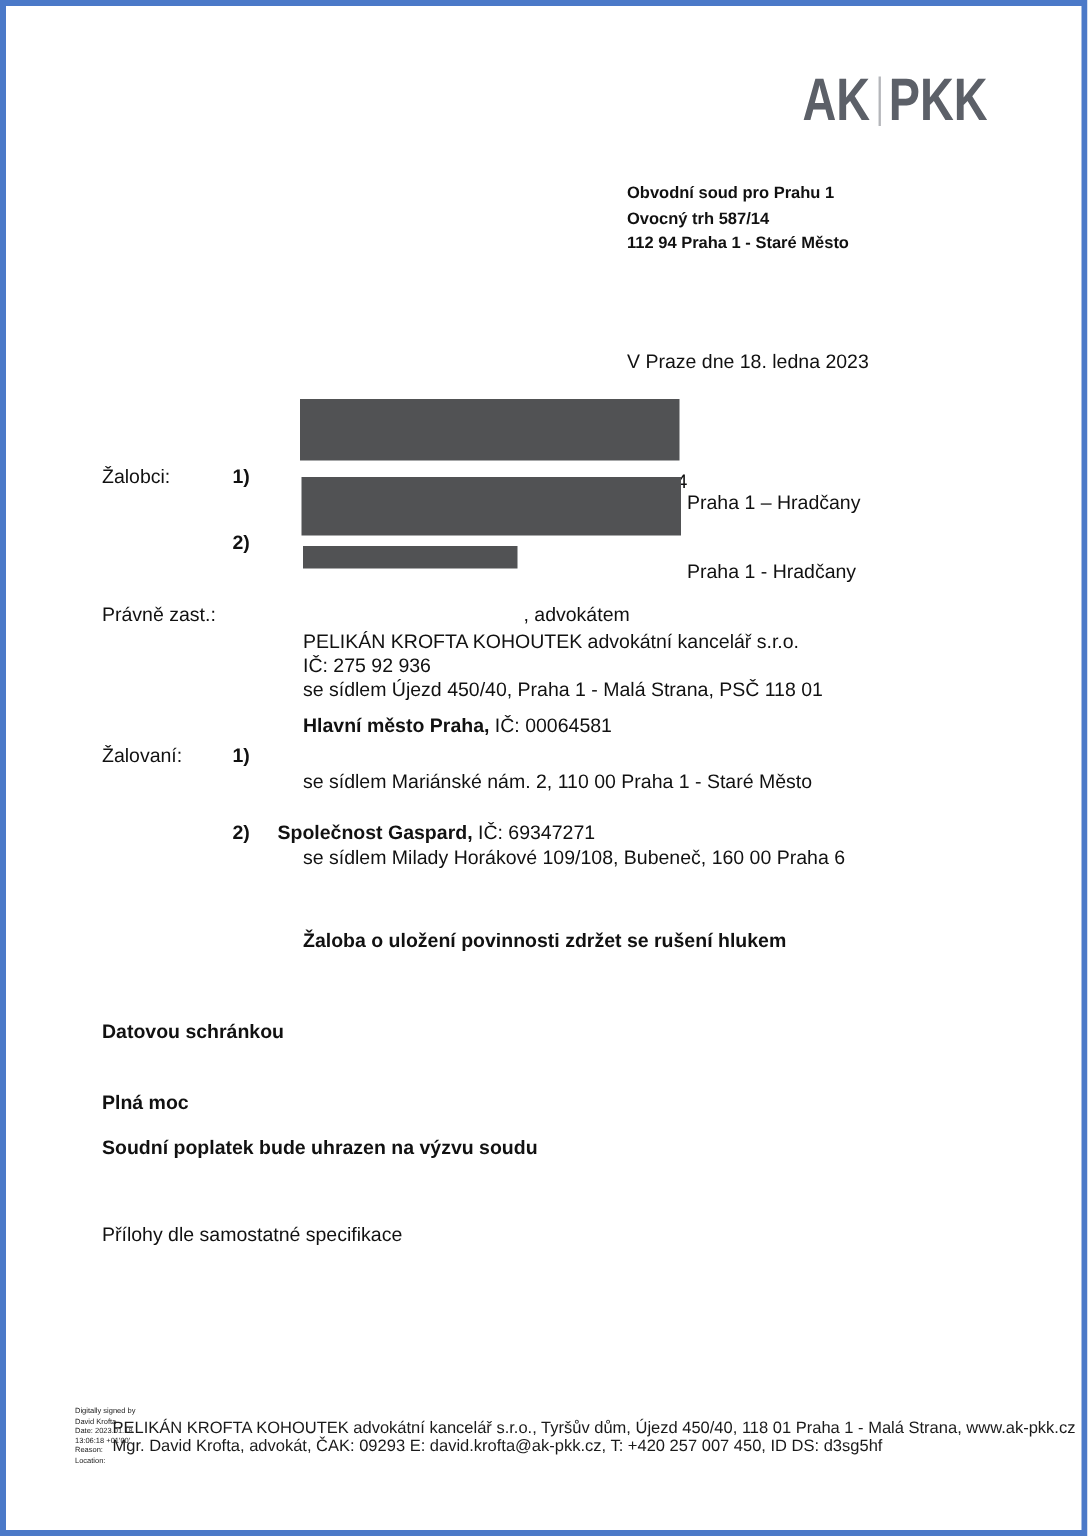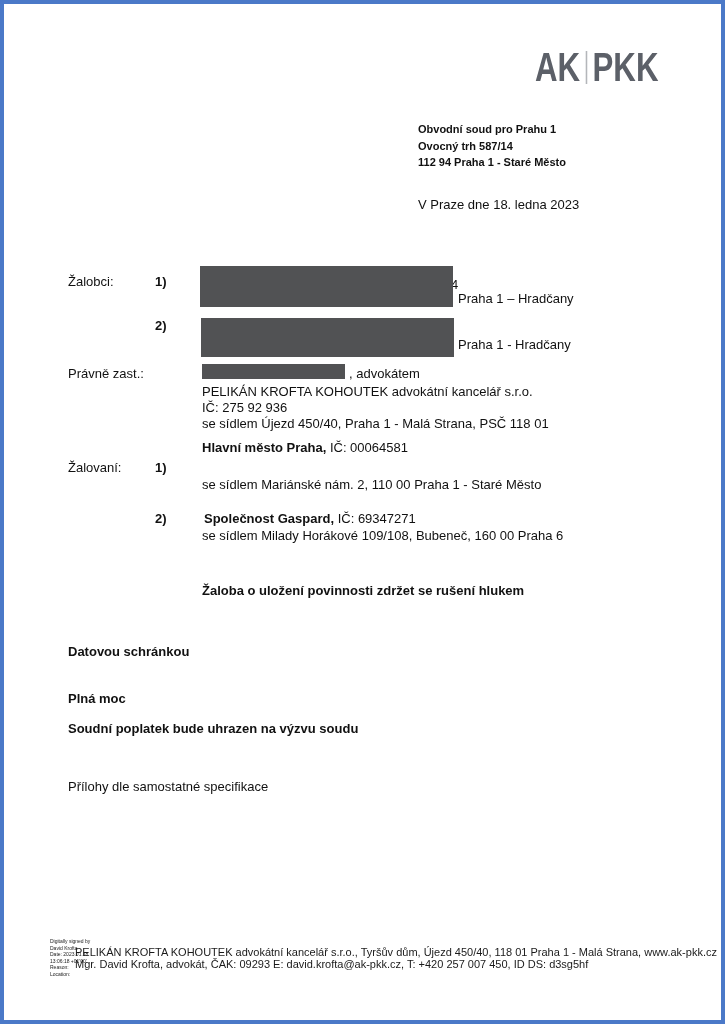--- a/index.html
+++ b/index.html
@@ -10,21 +10,21 @@
     font-family: "Liberation Sans", sans-serif;
     color: #111;
     overflow: hidden;
   }
   .frame {
     position: absolute; inset: 0;
     border: 4px solid var(--border-color, #4b79c8);
     pointer-events: none; z-index: 50;
   }
   .abs { position: absolute; }
-  .t13 { font-size: 13px; line-height: 16px; }
+  .t13 { font-size: 13px; line-height: 16px; margin-top: 36px; }
   .b { font-weight: bold; }
   .redact { background: var(--redaction-color, #515254); z-index: 3; }
 
   
   .logo {
     position: absolute; top: 45px; left: 535px;
     display: flex; align-items: center; gap: 7px;
     font-size: 40px; font-weight: bold; color: #5c6068;
     transform: scaleX(0.78); transform-origin: left center;
     white-space: nowrap;
@@ -98,21 +98,21 @@
 <div class="abs t13 cl" style="top:384px">PELIKÁN KROFTA KOHOUTEK advokátní kancelář s.r.o.</div>
 <div class="abs t13 cl" style="top:400px">IČ: 275 92 936</div>
 <div class="abs t13 cl" style="top:416px">se sídlem Újezd 450/40, Praha 1 - Malá Strana, PSČ 118 01</div>
 
 <div class="abs t13 lbl" style="top:460px">Žalovaní:</div>
 <div class="abs t13 num" style="top:460px">1)</div>
 <div class="abs t13" style="left:202px; top:440px"><span class="b">Hlavní město Praha,</span><span> IČ: 00064581</span></div>
 <div class="abs t13" style="left:202px; top:477px">se sídlem Mariánské nám. 2, 110 00 Praha 1 - Staré Město</div>
 
 <div class="abs t13 num" style="top:511px">2)</div>
-<div class="abs t13" style="left:204px; top:511px"><span class="b">Společnost Gaspard,</span><span> IČ: 69347271</span></div>
+<div class="abs t13" style="left:185px; top:511px"><span class="b">Společnost Gaspard,</span><span> IČ: 69347271</span></div>
 <div class="abs t13" style="left:202px; top:528px">se sídlem Milady Horákové 109/108, Bubeneč, 160 00 Praha 6</div>
 
 <div class="abs t13 b" style="left:202px; top:583px">Žaloba o uložení povinnosti zdržet se rušení hlukem</div>
 
 <div class="abs t13 b" style="left:68px; top:644px">Datovou schránkou</div>
 <div class="abs t13 b" style="left:68px; top:691px">Plná moc</div>
 <div class="abs t13 b" style="left:68px; top:721px">Soudní poplatek bude uhrazen na výzvu soudu</div>
 <div class="abs t13 underline" style="left:68px; top:779px">Přílohy dle samostatné specifikace</div>
 
 <div class="abs stamp">

